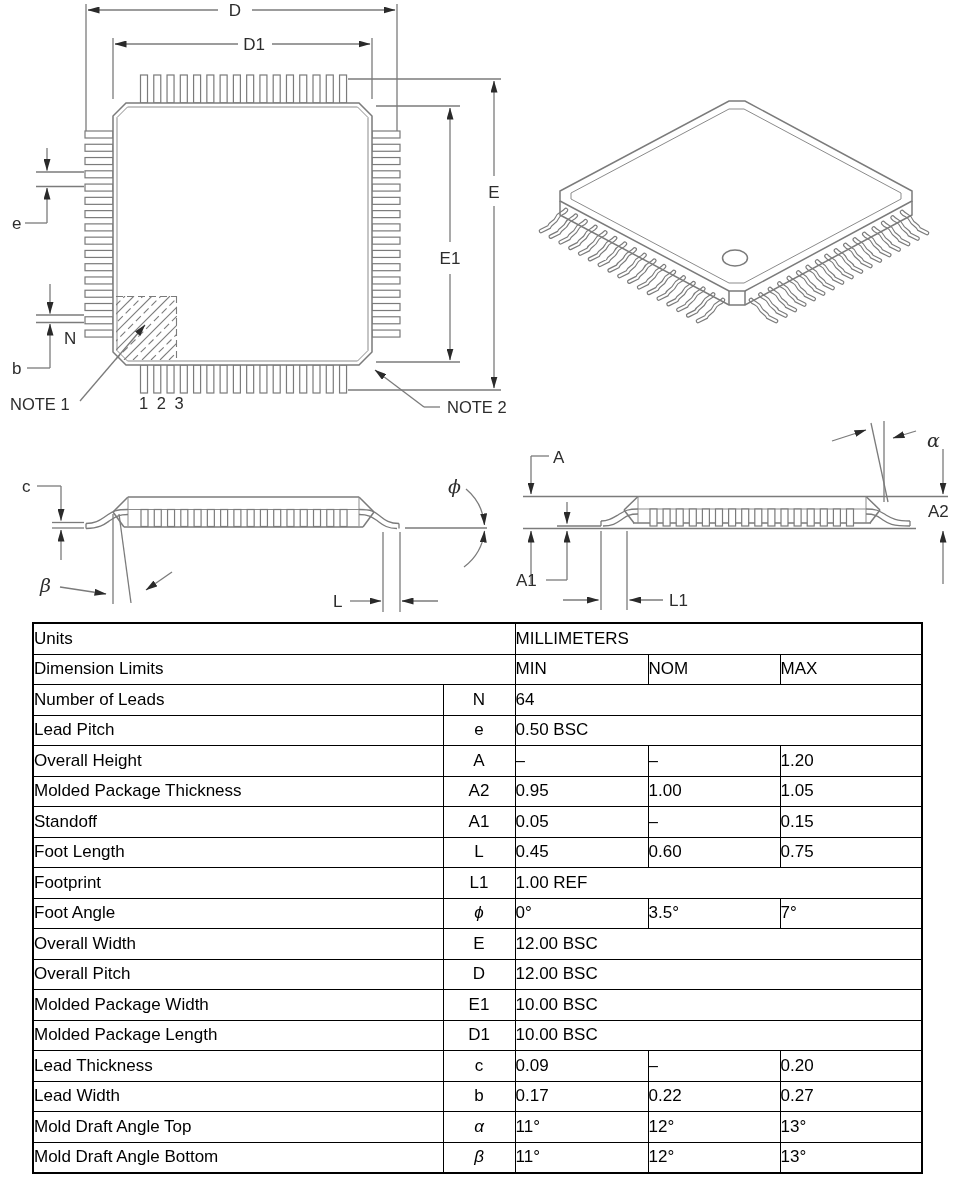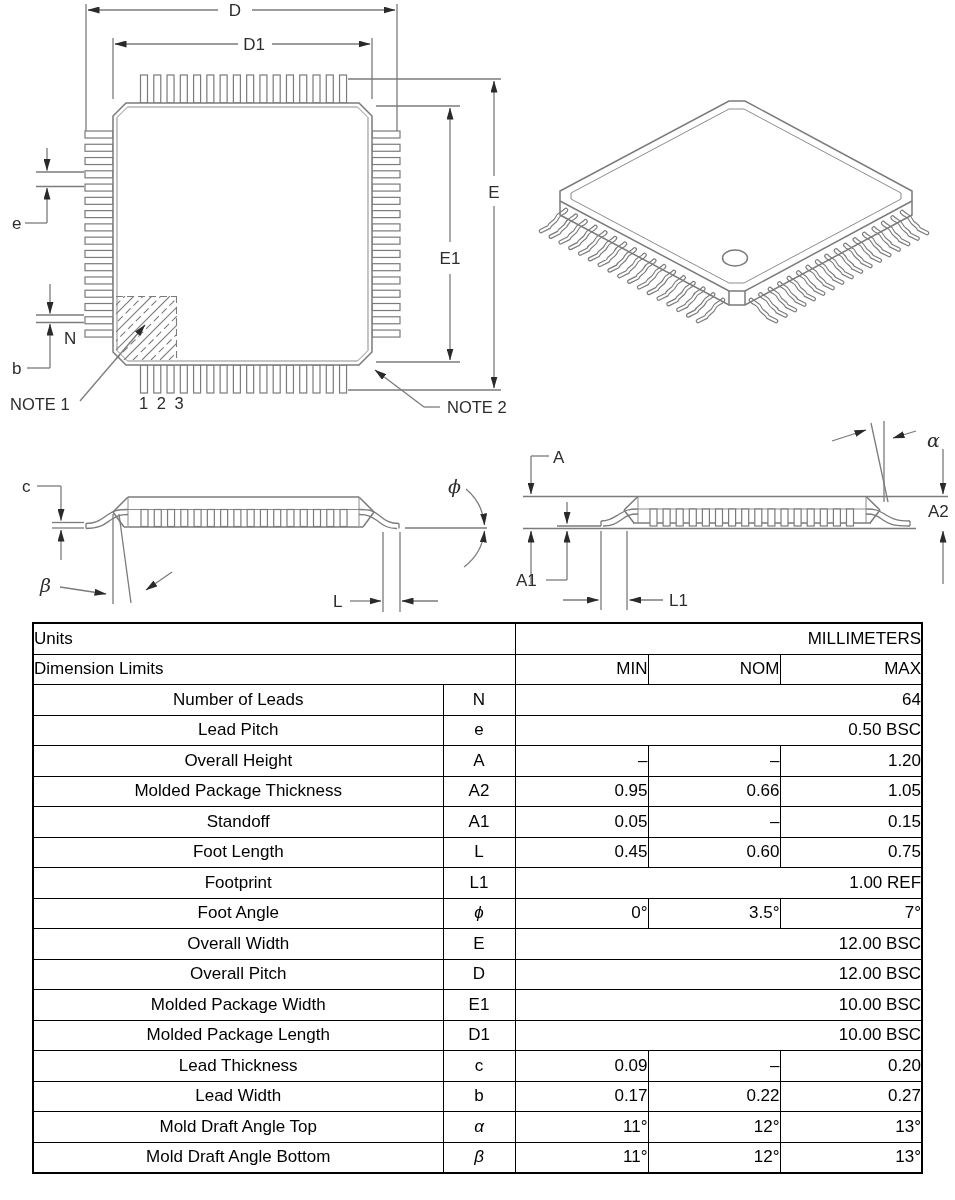--- a/index.html
+++ b/index.html
@@ -21,23 +21,23 @@
   text.note{font-family:"Liberation Sans",sans-serif;font-size:16.5px;fill:#2d2d2d;}
   text.greek{font-family:"DejaVu Serif",serif;font-style:italic;font-size:19px;fill:#2d2d2d;}
   
   #spec-table-wrap{position:absolute;left:32px;top:622px;}
   table.spec{border-collapse:collapse;table-layout:fixed;width:889px;border:2.5px solid #000;}
   table.spec td{
     border:1.7px solid #000;height:29.5px;padding:0;
     font-family:"Liberation Sans",sans-serif;font-size:17px;color:#000;
     white-space:nowrap;overflow:hidden;
   }
-  td.nm{text-align:center;padding-left:9px;}
+  td.nm{text-align:left;padding-left:9px;}
   td.sy{text-align:center;}
-  td.val{text-align:right;margin-left:20px;}
+  td.val{text-align:left;margin-left:20px;}
   td.rh{text-align:left;padding-right:12px;}
   td.gk{font-family:"DejaVu Serif",serif;font-style:italic;font-size:17.5px;}
 </style>
 </head>
 <body>
 
 <svg id="drawing" width="955" height="618" viewBox="0 0 955 618">
   <defs>
     <marker id="arrhead" viewBox="0 0 12 7" refX="11.5" refY="3.5" markerWidth="12" markerHeight="7" markerUnits="userSpaceOnUse" orient="auto">
       <path d="M0,0 L12,3.5 L0,7 Z" fill="#2a2a2a"></path>
@@ -463,21 +463,21 @@
         <td class="nm">Overall Height</td>
         <td class="sy">A</td>
         <td class="val">–</td>
         <td class="val">–</td>
         <td class="val">1.20</td>
       </tr>
       <tr>
         <td class="nm">Molded Package Thickness</td>
         <td class="sy">A2</td>
         <td class="val">0.95</td>
-        <td class="val">0.66</td>
+        <td class="val">1.00</td>
         <td class="val">1.05</td>
       </tr>
       <tr>
         <td class="nm">Standoff</td>
         <td class="sy">A1</td>
         <td class="val">0.05</td>
         <td class="val">–</td>
         <td class="val">0.15</td>
       </tr>
       <tr>

